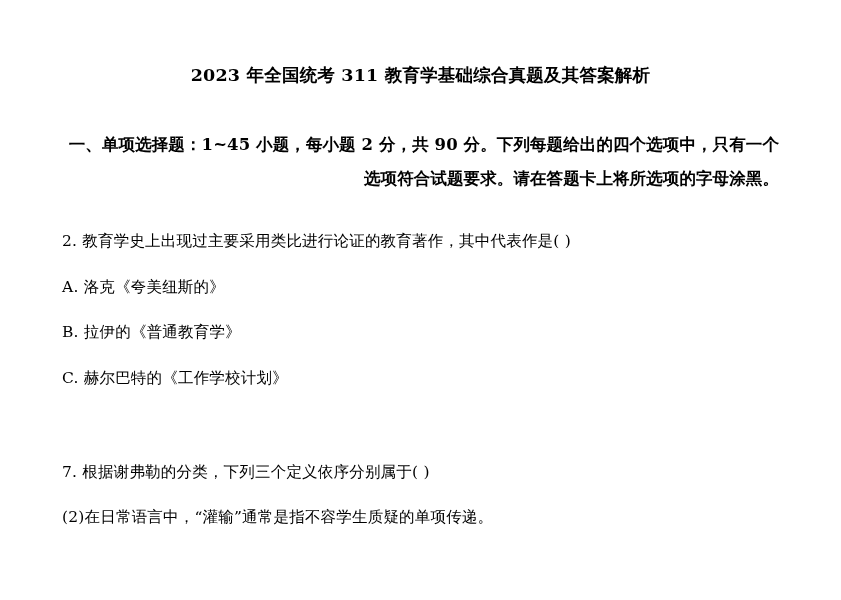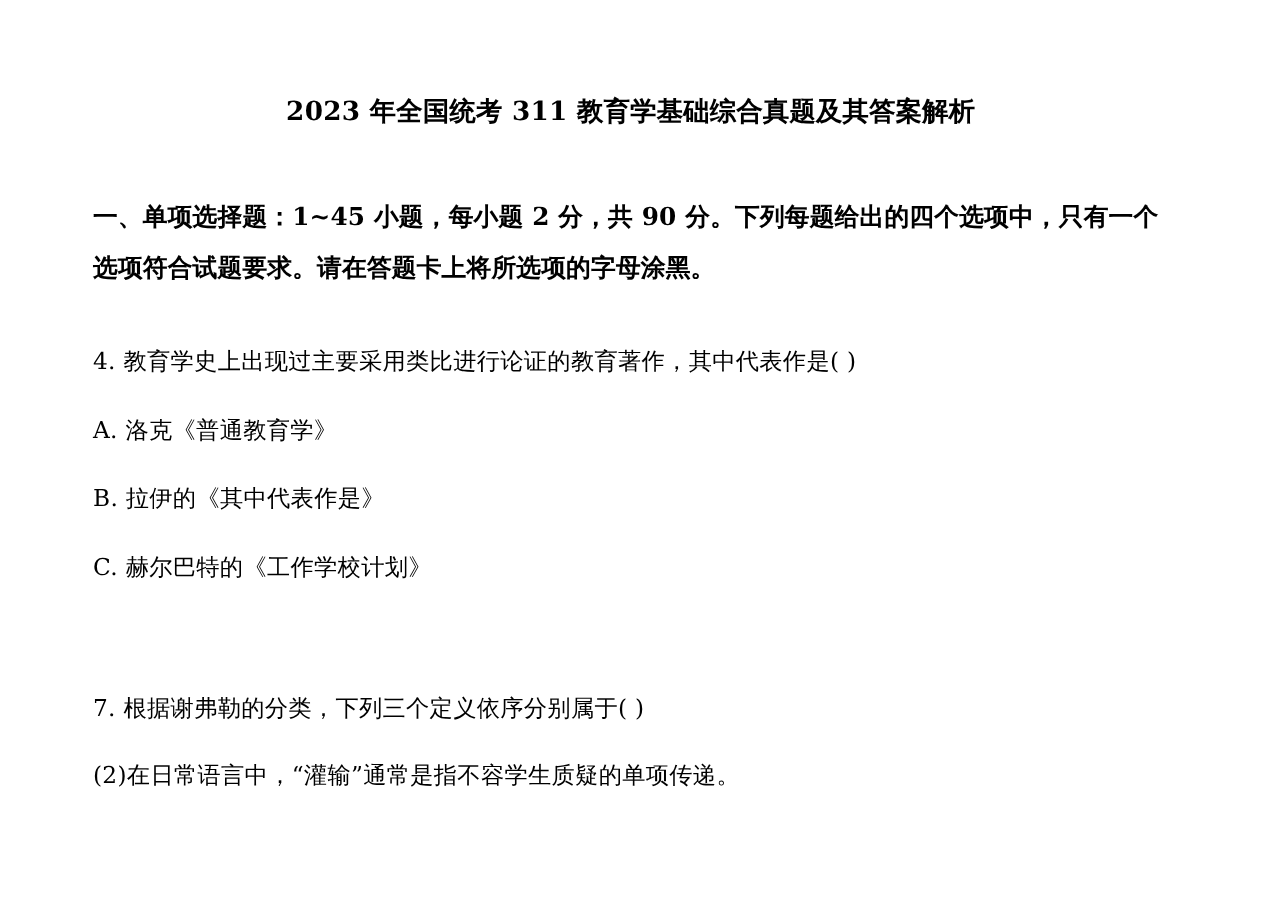--- a/index.html
+++ b/index.html
@@ -28,20 +28,21 @@
     letter-spacing: 0.2px;
     margin: 18px 0 0 0;
     line-height: 1.5;
   }
   .section-heading {
     font-size: 16.5px;
     font-weight: 700;
     line-height: 2.05;
     margin-top: 40px;
     letter-spacing: 0.1px;
+    text-align: right;
   }
   .q-block {
     margin-top: 30px;
   }
   .q-stem {
     font-size: 15.5px;
     line-height: 1.95;
     letter-spacing: 0.2px;
   }
   .q-option {
@@ -56,23 +57,23 @@
 </head>
 <body>
 
 <div class="page">
 
   <h1 class="doc-title">2023 年全国统考 311 教育学基础综合真题及其答案解析</h1>
 
   <p class="section-heading">一、单项选择题：1~45 小题，每小题 2 分，共 90 分。下列每题给出的四个选项中，只有一个选项符合试题要求。请在答题卡上将所选项的字母涂黑。</p>
 
   <div class="q-block">
-    <p class="q-stem">4. 教育学史上出现过主要采用类比进行论证的教育著作，其中代表作是( )</p>
-    <p class="q-option">A. 洛克《普通教育学》</p>
-    <p class="q-option">B. 拉伊的《其中代表作是》</p>
+    <p class="q-stem">2. 教育学史上出现过主要采用类比进行论证的教育著作，其中代表作是( )</p>
+    <p class="q-option">A. 洛克《夸美纽斯的》</p>
+    <p class="q-option">B. 拉伊的《普通教育学》</p>
     <p class="q-option">C. 赫尔巴特的《工作学校计划》</p>
   </div>
 
   <div class="gap-lg"></div>
 
   <div class="q-block">
     <p class="q-stem">7. 根据谢弗勒的分类，下列三个定义依序分别属于( )</p>
     <p class="q-option">(2)在日常语言中，“灌输”通常是指不容学生质疑的单项传递。</p>
   </div>
 

